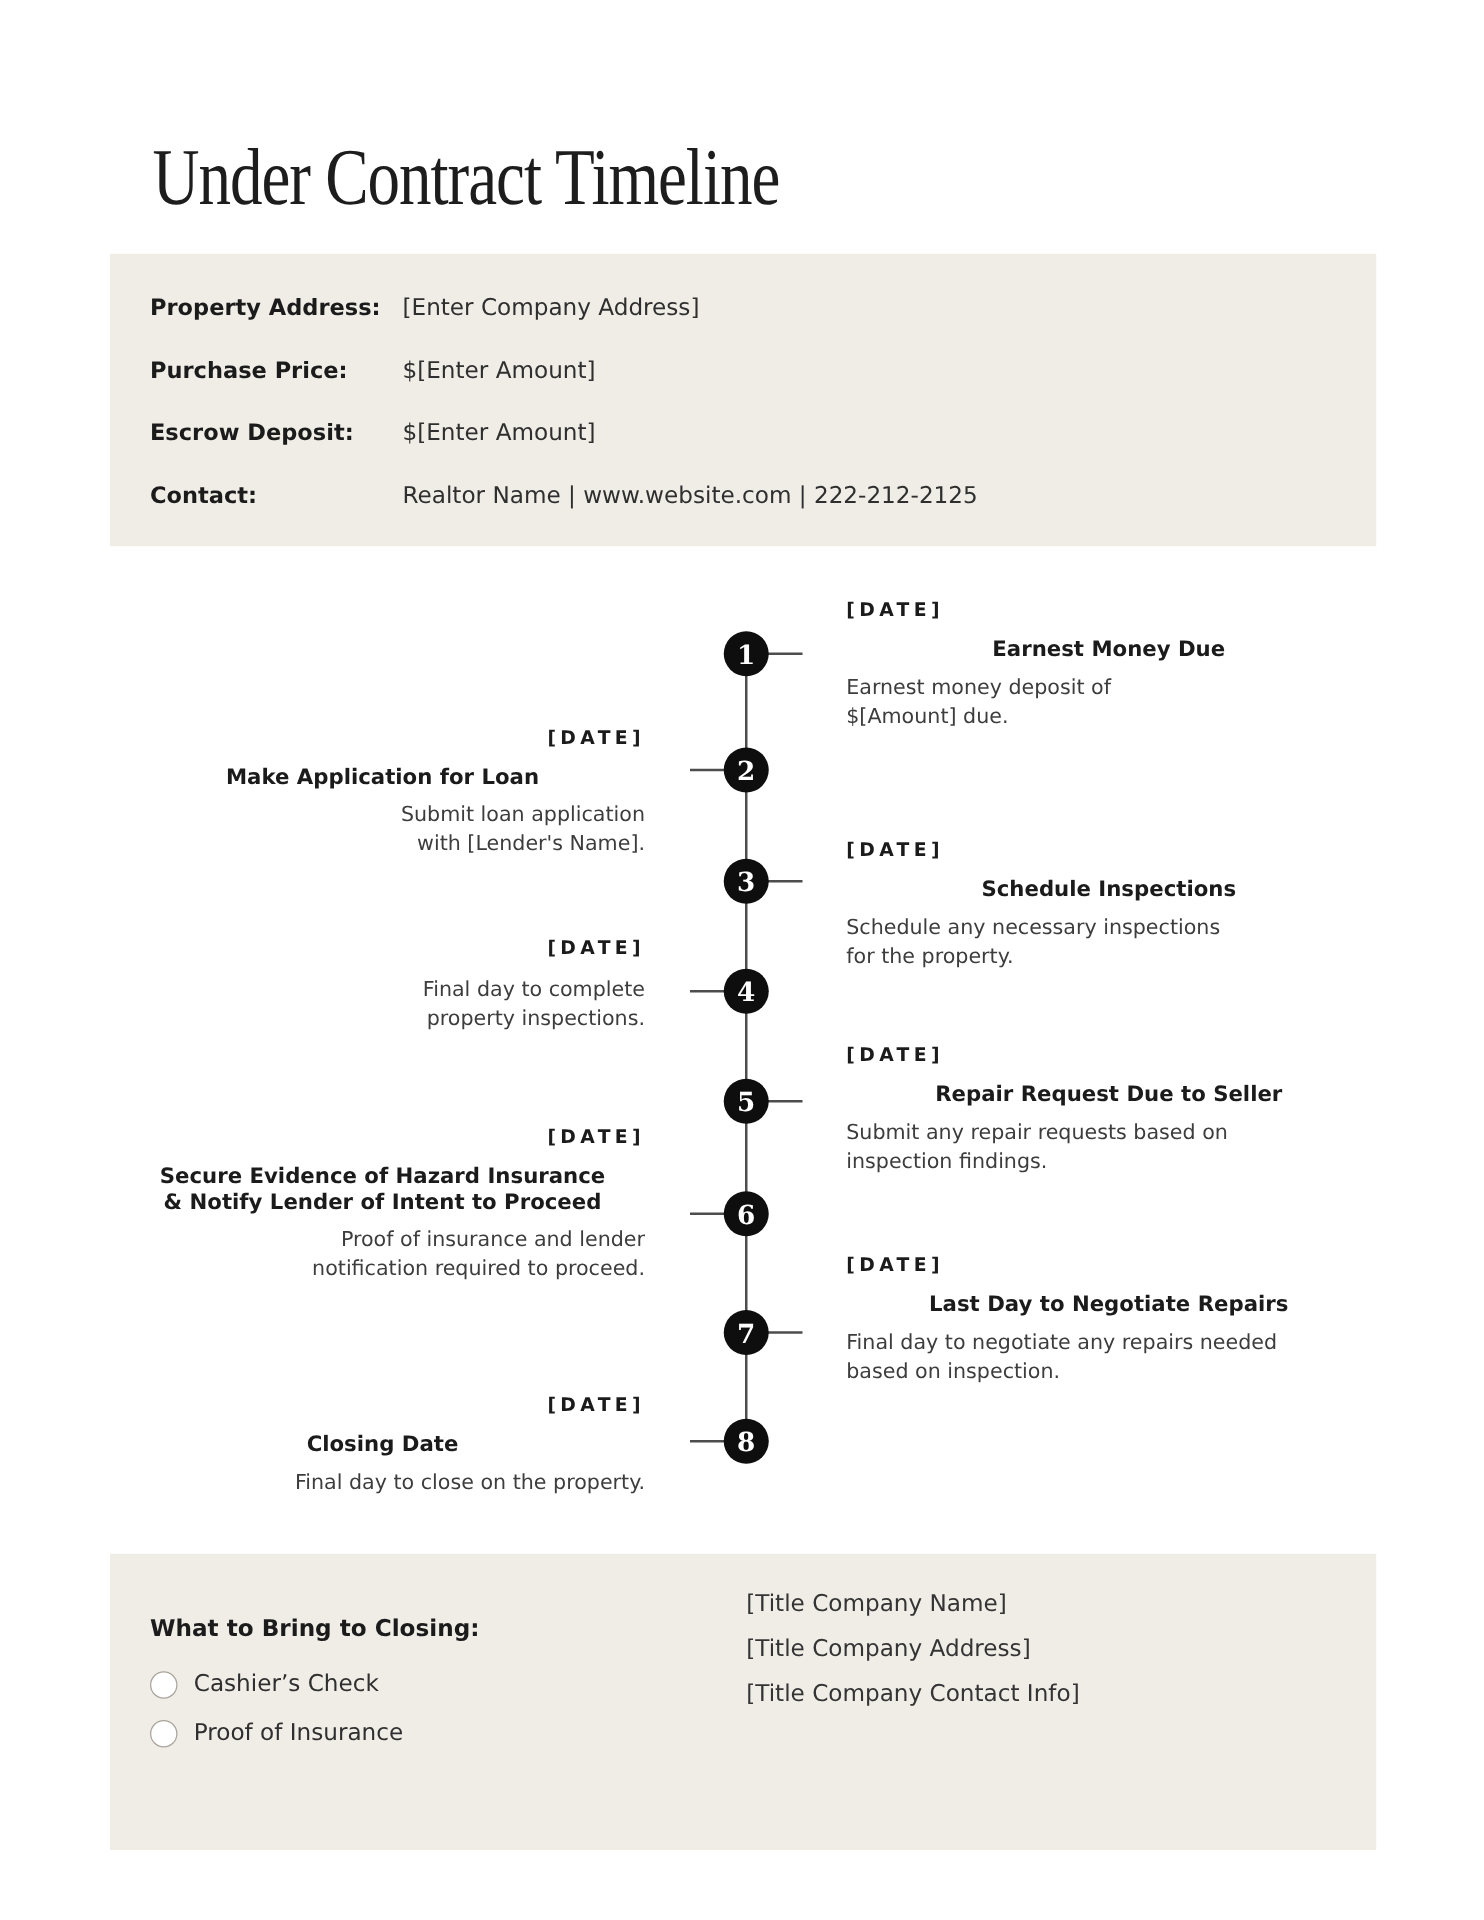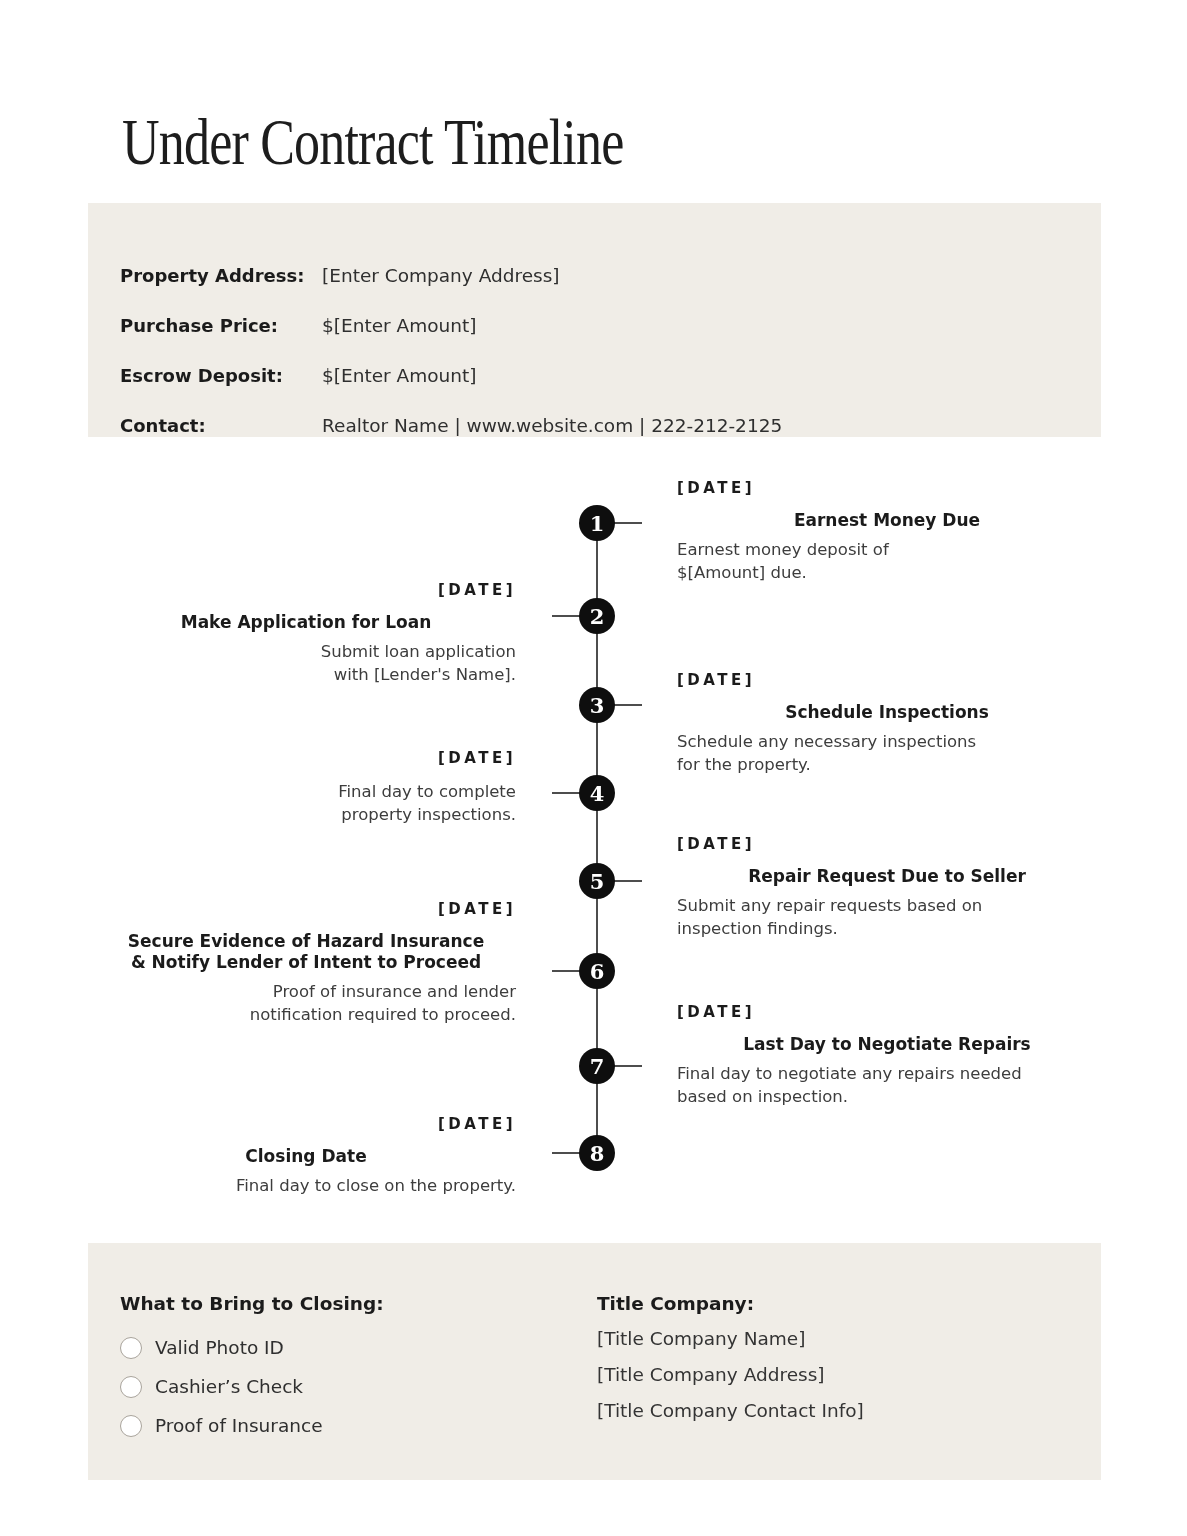--- a/index.html
+++ b/index.html
@@ -33,21 +33,21 @@
     position: absolute;
     left: 88px;
     top: 203px;
     width: 1013px;
     height: 234px;
     background: #f0ede7;
     padding: 33px 32px 0 32px;
   }
   .info-row {
     display: flex;
-    align-items: flex-end;
+    align-items: flex-start;
     height: 50px;
   }
   .info-label {
     width: 202px;
     font-weight: bold;
     font-size: 18px;
     color: #1b1b1b;
   }
   .info-value {
     font-size: 18.5px;
@@ -269,32 +269,27 @@
       <div class="t-title">Closing Date</div>
       <div class="t-desc">Final day to close on the property.</div>
     </div>
   </section>
 
   <section class="bottom-box">
     <div class="bb-col-left">
       <div class="bb-heading">What to Bring to Closing:</div>
       <div class="check-item">
         <span class="check-circle"></span>
-        <span class="check-label">Valid Photo ID</span>
-      </div>
-      <div class="check-item">
-        <span class="check-circle"></span>
         <span class="check-label">Cashier’s Check</span>
       </div>
       <div class="check-item">
         <span class="check-circle"></span>
         <span class="check-label">Proof of Insurance</span>
       </div>
     </div>
     <div class="bb-col-right">
-      <div class="bb-heading">Title Company:</div>
       <div class="tc-line">[Title Company Name]</div>
       <div class="tc-line">[Title Company Address]</div>
       <div class="tc-line">[Title Company Contact Info]</div>
     </div>
   </section>
 
 </div>
 
 </body></html>

